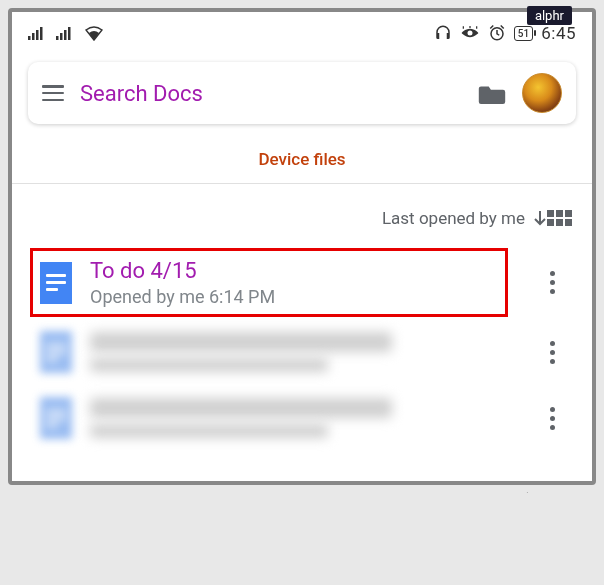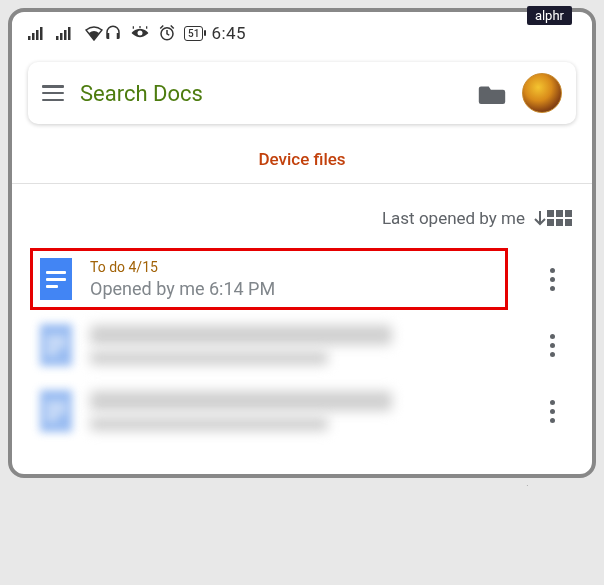--- a/index.html
+++ b/index.html
@@ -8,41 +8,41 @@
       background: #e8e8e8;
       display: flex;
       justify-content: center;
       align-items: flex-start;
       padding: 8px;
     }
     .device {
       width: 588px;
       background: #fff;
       border: 4px solid #888;
-      border-radius: 16px;
+      border-radius: 4px;
       position: relative;
       padding-bottom: 30px;
     }
     .badge {
       position: absolute;
       top: -6px;
       right: 20px;
       background: #1a1a2e;
       color: #fff;
       font-size: 13px;
       padding: 2px 8px;
       border-radius: 2px;
       z-index: 5;
     }
     .statusbar {
       height: 42px;
       padding: 0 16px;
       display: flex;
       align-items: center;
-      justify-content: flex-start;
+      justify-content: space-between;
       color: #333;
     }
     .sb-left, .sb-right { display: flex; align-items: center; gap: 10px; }
     .sb-right { gap: 8px; }
     .clock { font-size: 17px; color: #333; font-weight: 400; letter-spacing: 0.5px; }
     .batt {
       display: inline-flex; align-items: center;
       border: 1.5px solid #333; border-radius: 3px;
       padding: 1px 3px; font-size: 10px; font-weight: 500;
       position: relative;
@@ -56,21 +56,21 @@
       height: 62px;
       border-radius: 10px;
       box-shadow: 0 1px 4px rgba(0,0,0,0.2);
       display: flex;
       align-items: center;
       padding: 0 14px;
       gap: 16px;
     }
     .hamburger { width: 22px; height: 16px; display: flex; flex-direction: column; justify-content: space-between; cursor: pointer; }
     .hamburger span { height: 2.5px; background: #5f6368; border-radius: 1px; }
-    .search-text { flex: 1; color: #4d7c0f; font-size: 22px; font-weight: 400; }
+    .search-text { flex: 1; color: #a21caf; font-size: 22px; font-weight: 400; }
     .folder-icon { width: 28px; height: 22px; }
     .avatar {
       width: 40px; height: 40px; border-radius: 50%;
       background: radial-gradient(circle at 40% 35%, #f4c430 0%, #d88a1a 40%, #8b4513 70%, #3b2a18 100%);
       border: 1px solid #c98b2e;
     }
     .tabs {
       display: flex; height: 50px;
       border-bottom: 1px solid #e0e0e0;
     }
@@ -108,21 +108,21 @@
       pointer-events: none;
     }
     .doc-icon {
       width: 32px; height: 42px; background: #4285f4;
       display: flex; flex-direction: column; justify-content: center;
       padding: 6px; gap: 4px; flex-shrink: 0;
     }
     .doc-icon span { height: 3px; background: #fff; border-radius: 1px; }
     .doc-icon span:last-child { width: 60%; }
     .file-text { flex: 1; }
-    .file-title { font-size: 14px; color: #a16207; margin-bottom: 3px; }
+    .file-title { font-size: 22px; color: #a21caf; margin-bottom: 3px; }
     .file-sub { font-size: 18px; color: #80868b; }
     .kebab {
       width: 24px; display: flex; flex-direction: column; align-items: center;
       gap: 4px; cursor: pointer; padding: 8px 0;
     }
     .kebab span { width: 5px; height: 5px; background: #5f6368; border-radius: 50%; }
     .blur .doc-icon { filter: blur(4px); opacity: 0.7; background: #6ea0ec; }
     .blur .file-title, .blur .file-sub {
       filter: blur(6px); color: #b0b0b0;
       background: #d0d0d0; border-radius: 4px;

